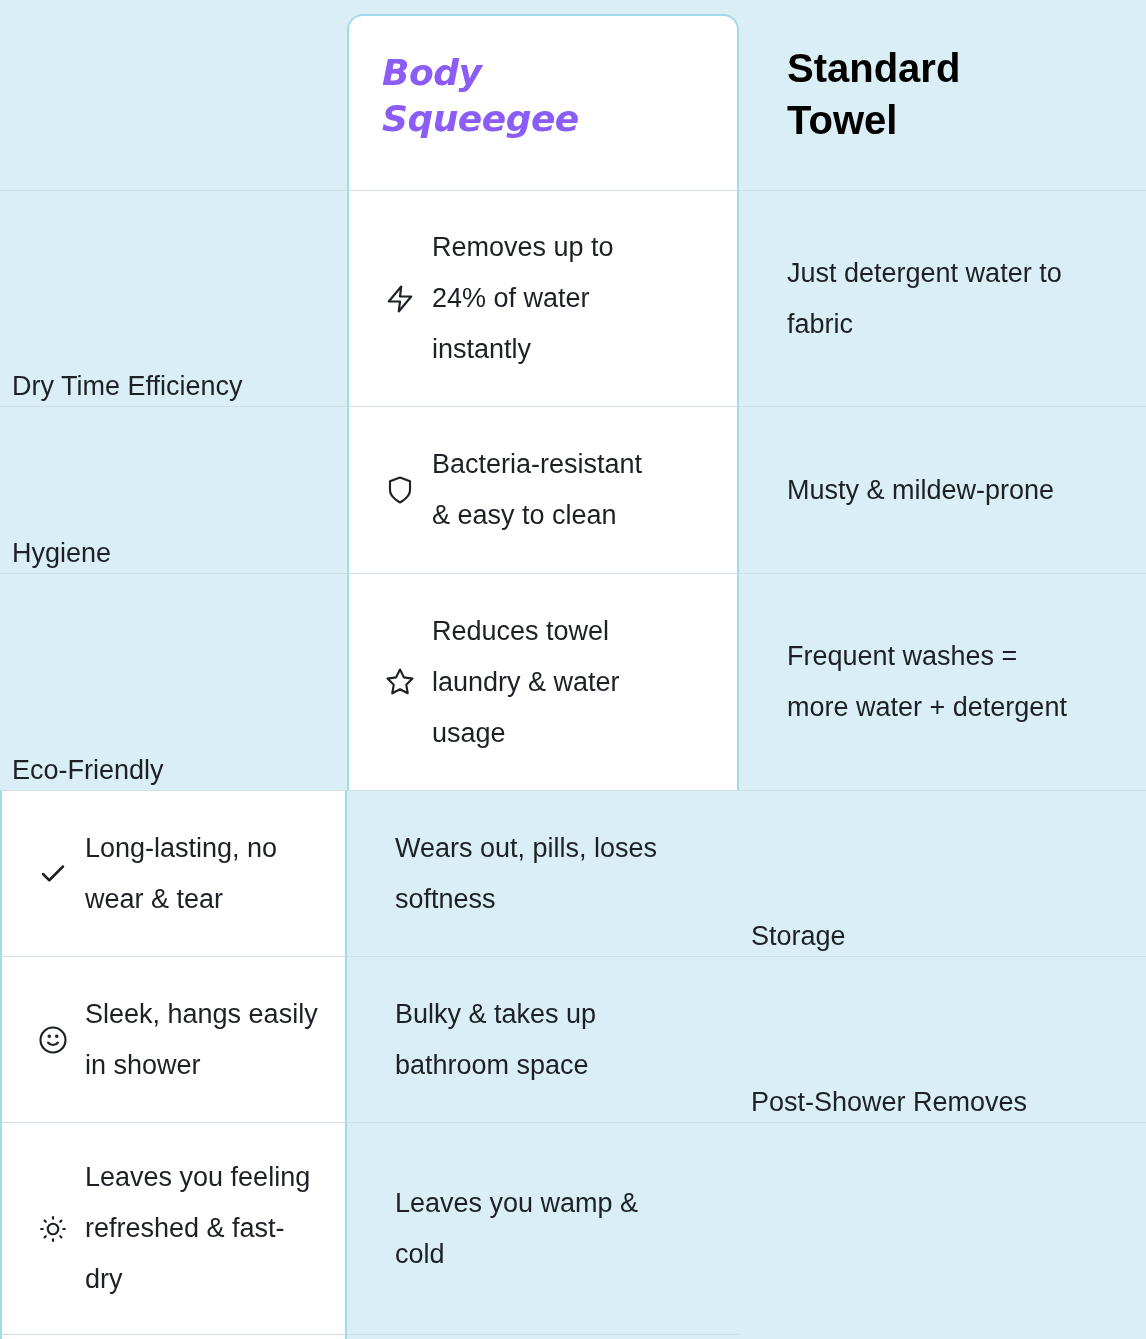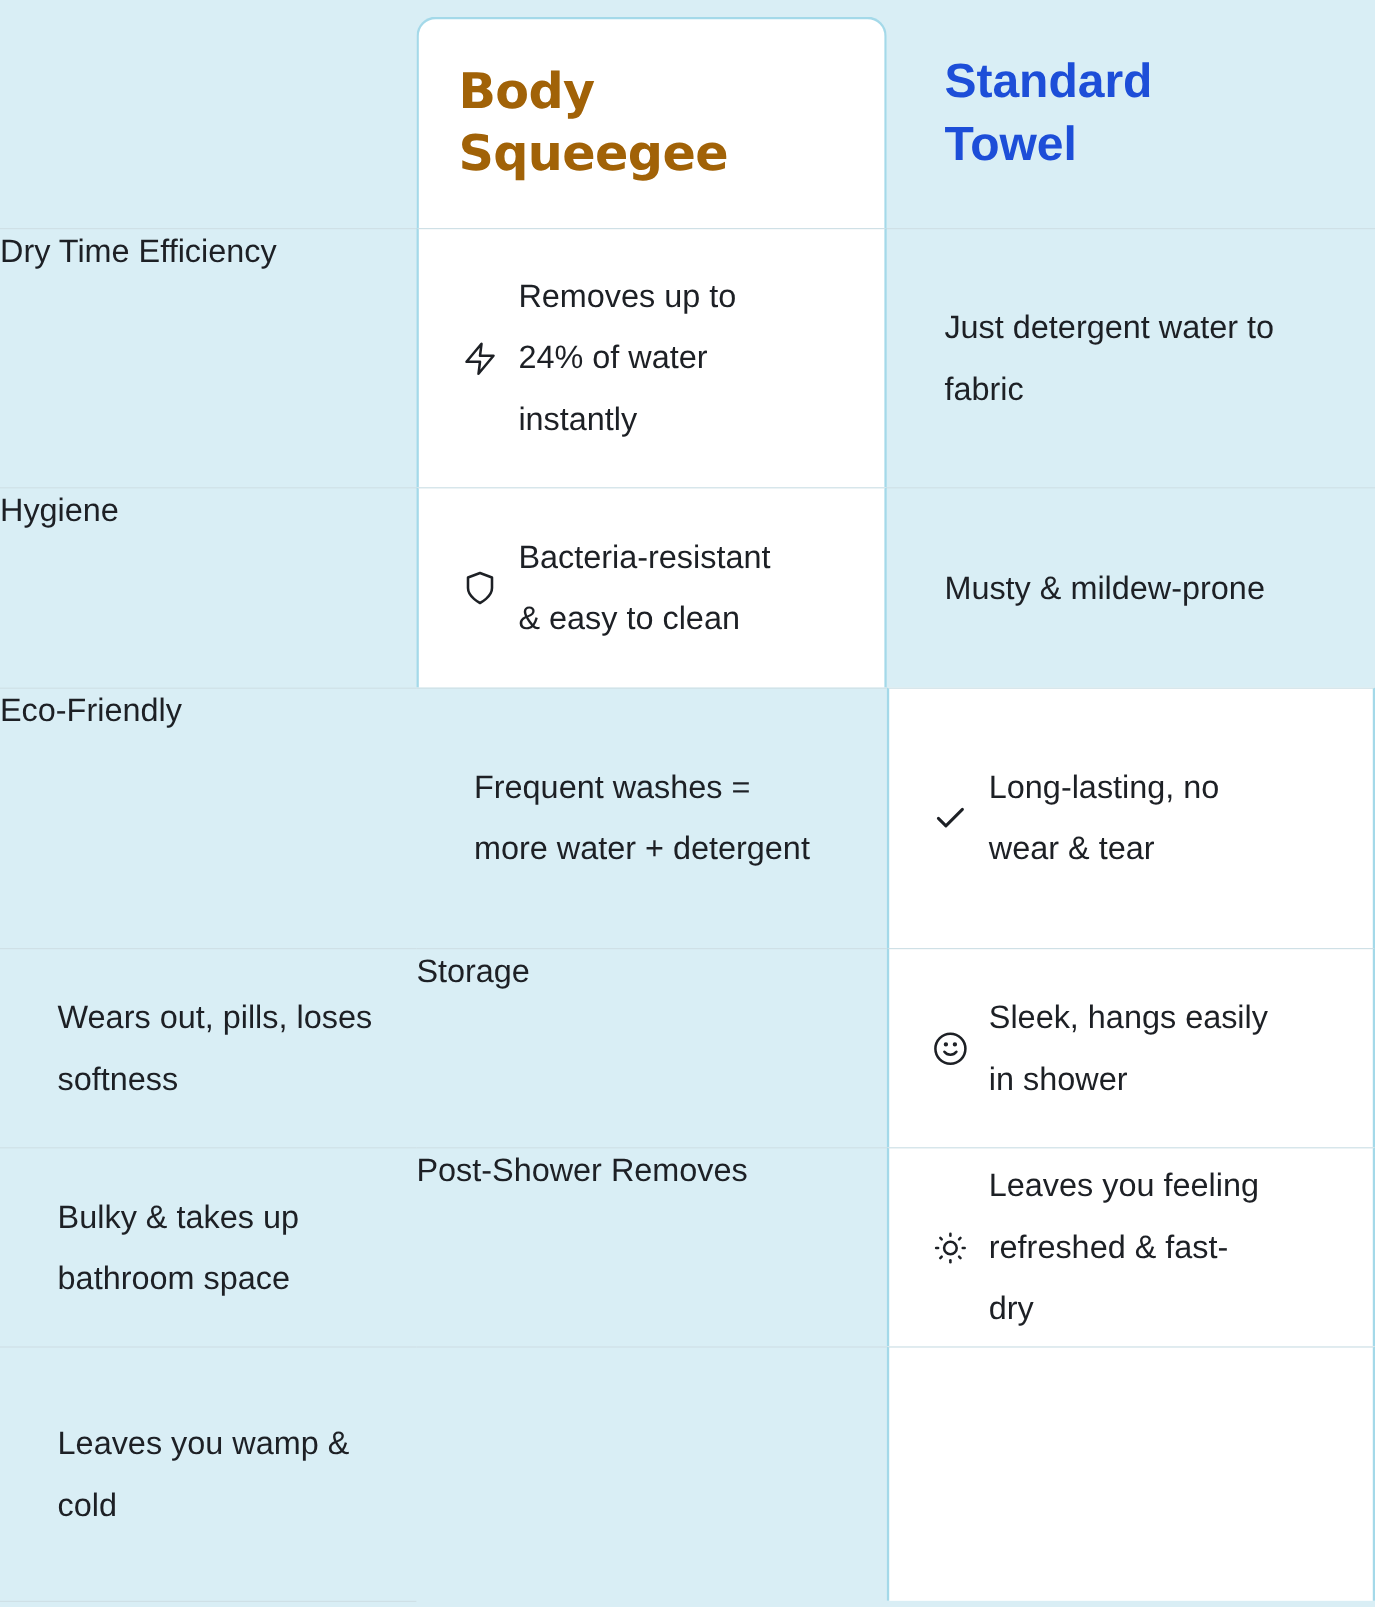--- a/index.html
+++ b/index.html
@@ -39,39 +39,41 @@
     top: 14px; left: 0; right: 0; bottom: 0;
     background: #ffffff;
     border: 2px solid #a4d9e9;
     border-bottom: none;
     border-radius: 16px 16px 0 0;
     padding: 34px 18px 0 33px;
   }
   .product-title {
     font-family: "DejaVu Sans", sans-serif;
     font-weight: 700;
-    font-size: 41px;
+    font-size: 36px;
     line-height: 1.28;
     letter-spacing: -0.5px;
     white-space: pre-line;
-    color: #a16207;
+    color: #8b5cf6;
+    font-style: italic;
   }
 
   .h-right { padding: 42px 20px 0 48px; }
   .competitor-title {
     font-weight: 700;
     font-size: 40px;
     line-height: 1.3;
     white-space: pre-line;
-    color: #1d4ed8;
+    color: #000000;
   }
 
   .label-cell {
     display: flex;
-    align-items: flex-start;
+    align-items: flex-end;
+    padding-left: 12px;
   }
   .label-text {
     font-size: 27px;
     line-height: 1.4;
     color: #1d2025;
   }
 
   .mid-text {
     font-size: 27px;
     line-height: 51px;
@@ -147,20 +149,30 @@
     </span>
     <div class="mid-text">Bacteria-resistant
 &amp; easy to clean</div>
   </div>
   <div class="cell bt right-cell">
     <div class="right-text">Musty &amp; mildew-prone</div>
   </div>
 
   <div class="cell bt label-cell">
     <div class="label-text">Eco-Friendly</div>
+  </div>
+  <div class="cell bt mid">
+    <span class="icon">
+      <svg width="30" height="30" viewBox="0 0 24 24" fill="none" stroke="#1d2025" stroke-width="1.7" stroke-linecap="round" stroke-linejoin="round">
+          <polygon points="12 2 15.09 8.26 22 9.27 17 14.14 18.18 21.02 12 17.77 5.82 21.02 7 14.14 2 9.27 8.91 8.26 12 2"></polygon>
+        </svg>
+    </span>
+    <div class="mid-text">Reduces towel
+laundry &amp; water
+usage</div>
   </div>
   <div class="cell bt right-cell">
     <div class="right-text">Frequent washes =
 more water + detergent</div>
   </div>
 
   <div class="cell bt mid">
     <span class="icon">
       <svg width="30" height="30" viewBox="0 0 24 24" fill="none" stroke="#1d2025" stroke-width="2" stroke-linecap="round" stroke-linejoin="round">
           <polyline points="20 6 9 17 4 12"></polyline>

